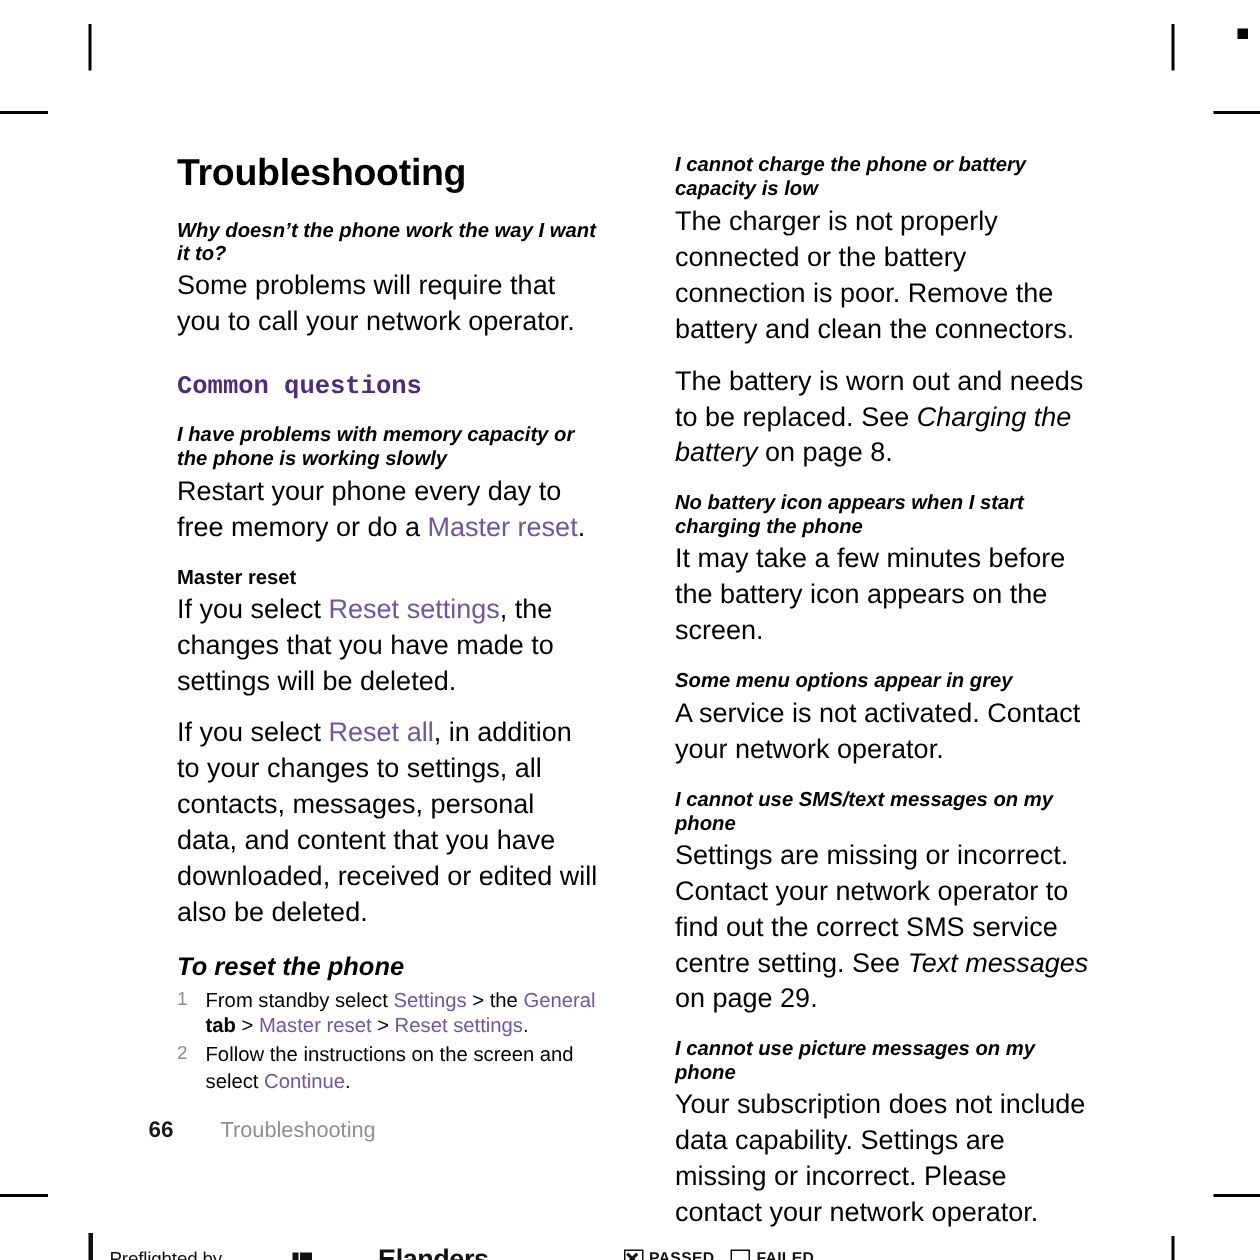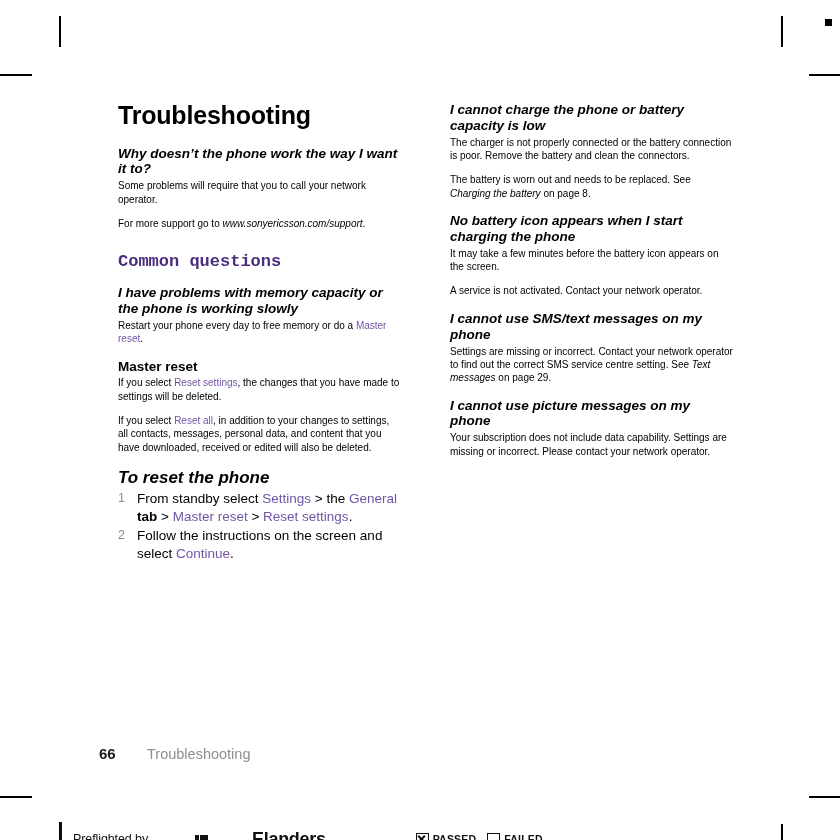--- a/index.html
+++ b/index.html
@@ -83,21 +83,21 @@
   h3.q.first { margin-top: 0; }
 
   h3.sub {
     font-size: 13.5px;
     font-weight: bold;
     line-height: 1.2;
     margin: 14px 0 1px 0;
   }
 
   p.body {
-    font-size: 10px;
+    font-size: 18px;
     line-height: 1.33;
     margin: 0 0 11px 0;
   }
 
   p.proc-title {
     font-size: 17px;
     font-weight: bold;
     font-style: italic;
     line-height: 1.2;
     margin: 14px 0 2px 0;
@@ -239,21 +239,20 @@
 
   <div class="columns">
 
     <div class="col col-left">
 
       <h1 class="title">Troubleshooting</h1>
 
       <h3 class="q first">Why doesn’t the phone work the way I want it to?</h3>
       <p class="body">Some problems will require that you to call your network operator.</p>
 
-      <p class="body"><span>For more support go to </span><span class="xref">www.sonyericsson.com/support</span><span>.</span></p>
 
       <h2 class="section" style="color:#4b2d7f;font-family:Liberation Mono, monospace;">Common questions</h2>
 
       <h3 class="q">I have problems with memory capacity or the phone is working slowly</h3>
       <p class="body"><span>Restart your phone every day to free memory or do a </span><span class="lnk">Master reset</span><span>.</span></p>
 
       <h3 class="sub">Master reset</h3>
       <p class="body"><span>If you select </span><span class="lnk">Reset settings</span><span>, the changes that you have made to settings will be deleted.</span></p>
 
       <p class="body"><span>If you select </span><span class="lnk">Reset all</span><span>, in addition to your changes to settings, all contacts, messages, personal data, and content that you have downloaded, received or edited will also be deleted.</span></p>
@@ -274,20 +273,21 @@
     <div class="col col-right">
 
       <h3 class="q first">I cannot charge the phone or battery capacity is low</h3>
       <p class="body">The charger is not properly connected or the battery connection is poor. Remove the battery and clean the connectors.</p>
 
       <p class="body"><span>The battery is worn out and needs to be replaced. See </span><span class="xref">Charging the battery</span><span> on page 8.</span></p>
 
       <h3 class="q">No battery icon appears when I start charging the phone</h3>
       <p class="body">It may take a few minutes before the battery icon appears on the screen.</p>
 
+      <h3 class="q">Some menu options appear in grey</h3>
       <p class="body">A service is not activated. Contact your network operator.</p>
 
       <h3 class="q">I cannot use SMS/text messages on my phone</h3>
       <p class="body"><span>Settings are missing or incorrect. Contact your network operator to find out the correct SMS service centre setting. See </span><span class="xref">Text messages</span><span> on page 29.</span></p>
 
       <h3 class="q">I cannot use picture messages on my phone</h3>
       <p class="body">Your subscription does not include data capability. Settings are missing or incorrect. Please contact your network operator.</p>
 
     </div>
 

